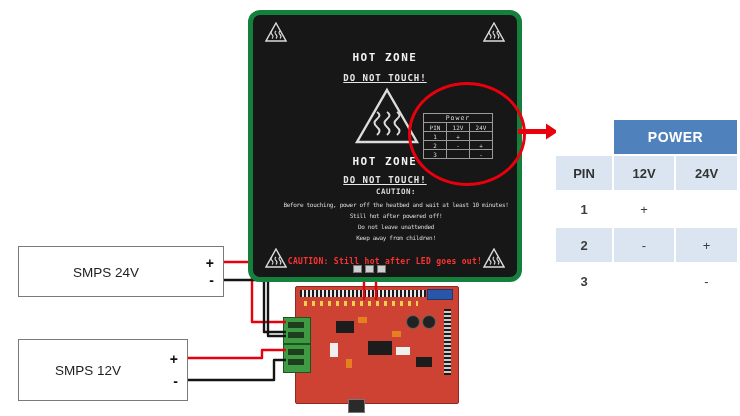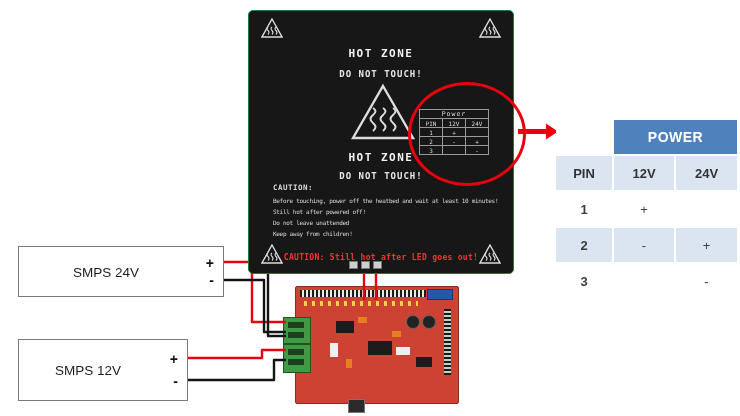--- a/index.html
+++ b/index.html
@@ -8,36 +8,36 @@
   svg{display:block;}
 
   
   #wires{position:absolute;left:0;top:0;z-index:3;pointer-events:none;}
   .wire{fill:none;stroke-width:2.4;stroke-linejoin:round;}
   .wire.red{stroke:#e8000d;}
   .wire.black{stroke:#141414;}
 
   
   .heatbed{position:absolute;left:248px;top:10px;width:264px;height:262px;z-index:4;
-           background:#171717;border:1px solid #15803d;border-radius:5px;color:#e6e6e6;
+           background:#171717;border:5px solid #15803d;border-radius:12px;color:#e6e6e6;
            font-family:"DejaVu Sans Mono",monospace;}
   .hb-line{position:absolute;left:0;width:100%;text-align:center;font-weight:bold;}
   .hb-hz{font-size:11px;letter-spacing:1.5px;color:#f2f2f2;}
-  .hb-dnt{font-size:9px;letter-spacing:1px;}
+  .hb-dnt{font-size:9px;letter-spacing:1px;text-decoration:underline;}
   .hz1{top:36px;}.dnt1{top:58px;}.hz2{top:140px;}.dnt2{top:160px;}
   .corner{position:absolute;}
   .c-tl{left:12px;top:7px;}.c-tr{right:12px;top:7px;}
   .c-bl{left:12px;bottom:9px;}.c-br{right:12px;bottom:9px;}
   .tri-stroke{fill:none;stroke:#dcdcdc;}
   .big-triangle{position:absolute;left:101px;top:72px;}
   .mini-table{position:absolute;left:170px;top:98px;border-collapse:collapse;
               font-size:6px;color:#d9d9d9;line-height:1.3;}
   .mini-table td{border:1px solid #9a9a9a;padding:0 2px;text-align:center;min-width:18px;height:8px;}
   .mini-table td.mt-title{font-size:6.5px;letter-spacing:1px;}
-  .caution{position:absolute;left:24px;top:172px;right:2px;text-align:left;color:#d9d9d9;}
+  .caution{position:absolute;left:24px;top:172px;right:2px;text-align:center;color:#d9d9d9;}
   .caution .ct{font-size:7.5px;font-weight:bold;letter-spacing:0.5px;line-height:10px;margin-bottom:2px;}
   .caution .cl{font-size:6px;letter-spacing:-0.3px;line-height:11px;white-space:nowrap;}
   .hb-warning{position:absolute;left:0;width:100%;top:242px;text-align:center;color:#ff3232;
               font-size:8px;font-weight:bold;letter-spacing:0.3px;}
   .pads{position:absolute;left:100px;top:250px;display:flex;gap:3px;}
   .pad{width:9px;height:8px;background:#cfcfcf;border:1px solid #787878;box-sizing:border-box;}
 
   
   .highlight{position:absolute;left:408px;top:82px;width:112px;height:98px;z-index:5;
              border:3.5px solid #e8000d;border-radius:50%;}

